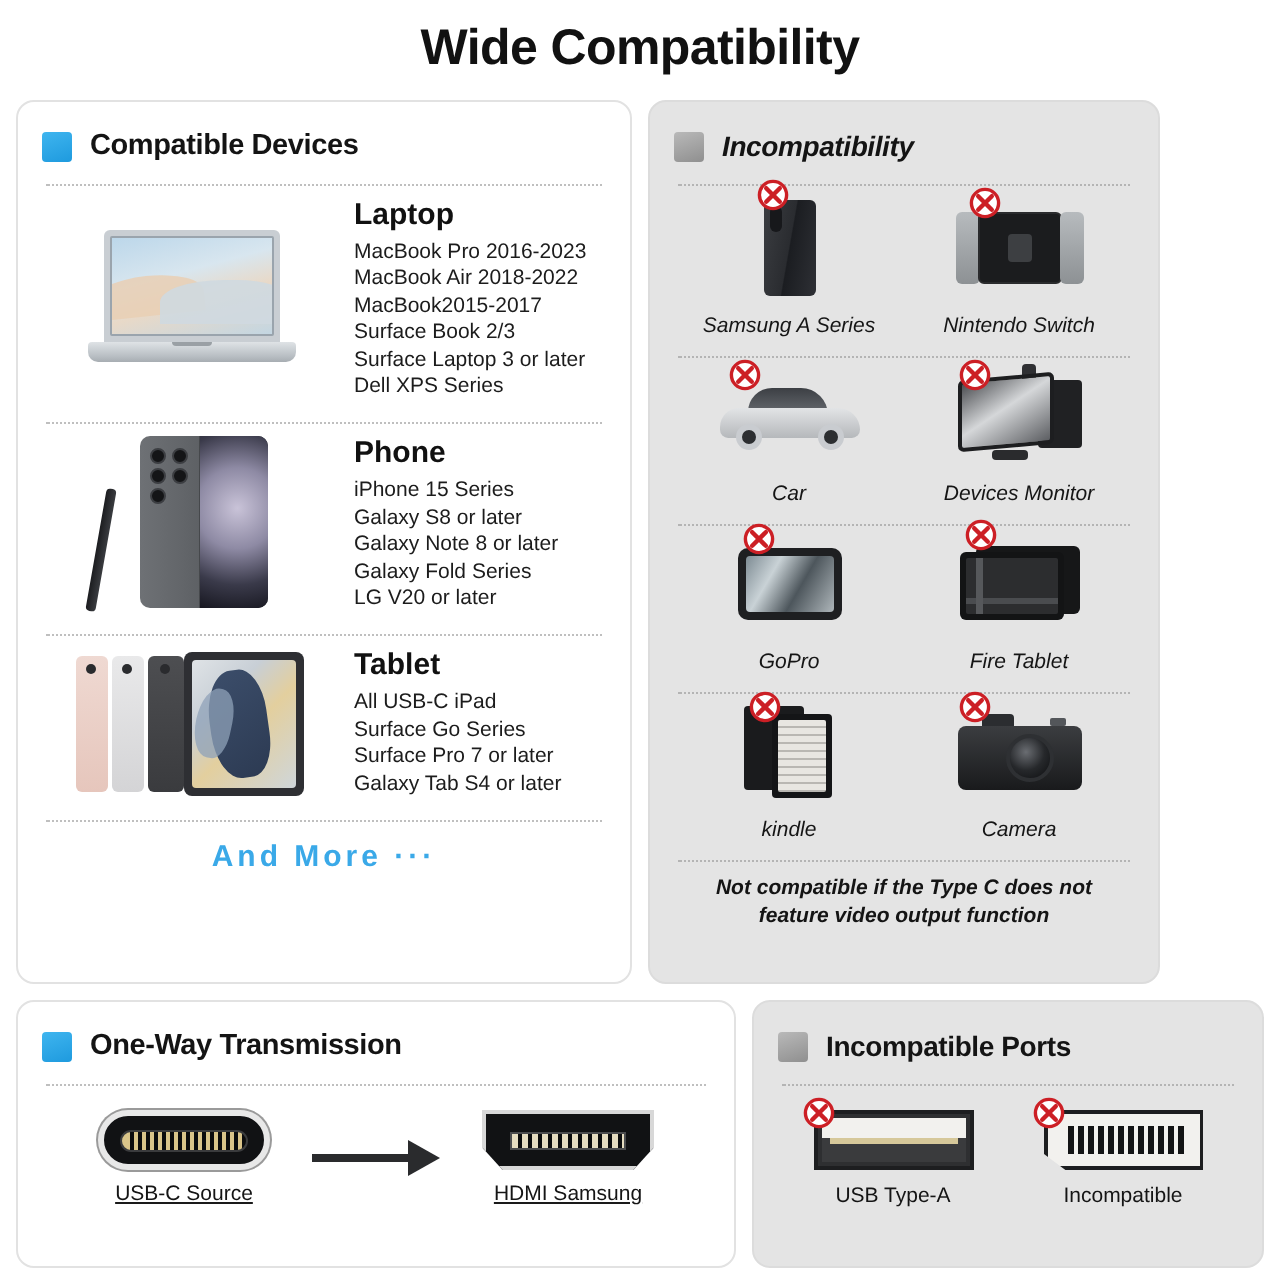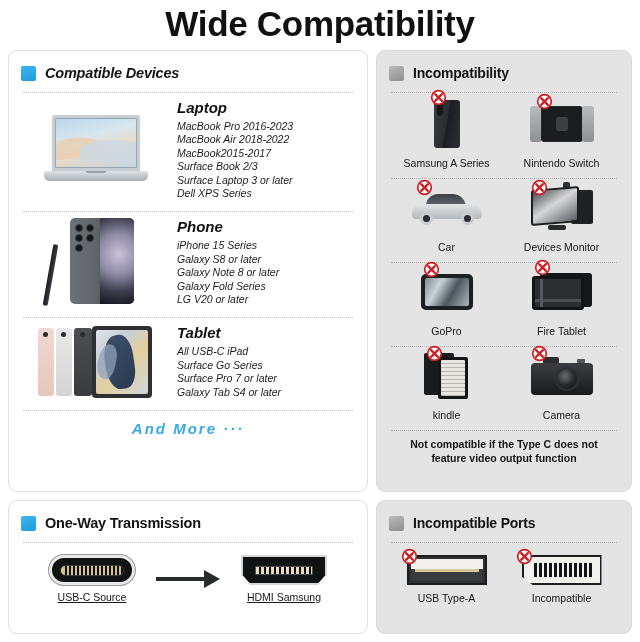--- a/index.html
+++ b/index.html
@@ -8,21 +8,21 @@
     background:#ffffff;
     font-family:"Liberation Sans","DejaVu Sans",sans-serif;
     color:#1a1a1a;
     -webkit-font-smoothing:antialiased;
   }
   .page{position:relative;width:640px;height:642px;box-sizing:border-box;}
 
   
   .page-title{
     text-align:center;
-    font-size:35px;
+    font-size:25px;
     font-weight:bold;
     letter-spacing:-0.3px;
     color:#111111;
     padding-top:4px;
     height:40px;
     line-height:40px;
   }
 
   
   .grid{
@@ -33,22 +33,22 @@
 
   .panel{
     border-radius:9px;
     box-sizing:border-box;
     padding:10px 12px 8px 12px;
     position:relative;
   }
   .panel.light{background:#ffffff;border:1px solid #e2e2e2;}
   .panel.gray{background:#e4e4e4;border:1px solid #dcdcdc;}
 
-  #panel-compatible{width:360px;height:442px;font-style:italic;}
-  #panel-incompatibility{width:256px;height:442px;}
+  #panel-compatible{width:308px;height:442px;}
+  #panel-incompatibility{width:256px;height:442px;font-style:italic;}
   #panel-oneway{width:360px;height:134px;}
   #panel-ports{width:256px;height:134px;}
 
   
   .panel-head{display:flex;align-items:center;gap:9px;height:24px;}
   .sq{width:15px;height:15px;border-radius:2px;flex:none;}
   .sq.blue{background:linear-gradient(160deg,#3fb5ef 0%,#1e9ade 100%);}
   .sq.gray{background:linear-gradient(160deg,#b9b9b9 0%,#8f8f8f 100%);}
   .panel-title{font-size:14.5px;font-weight:bold;color:#141414;letter-spacing:-0.2px;}
   .panel.gray .panel-title{font-size:14px;}

